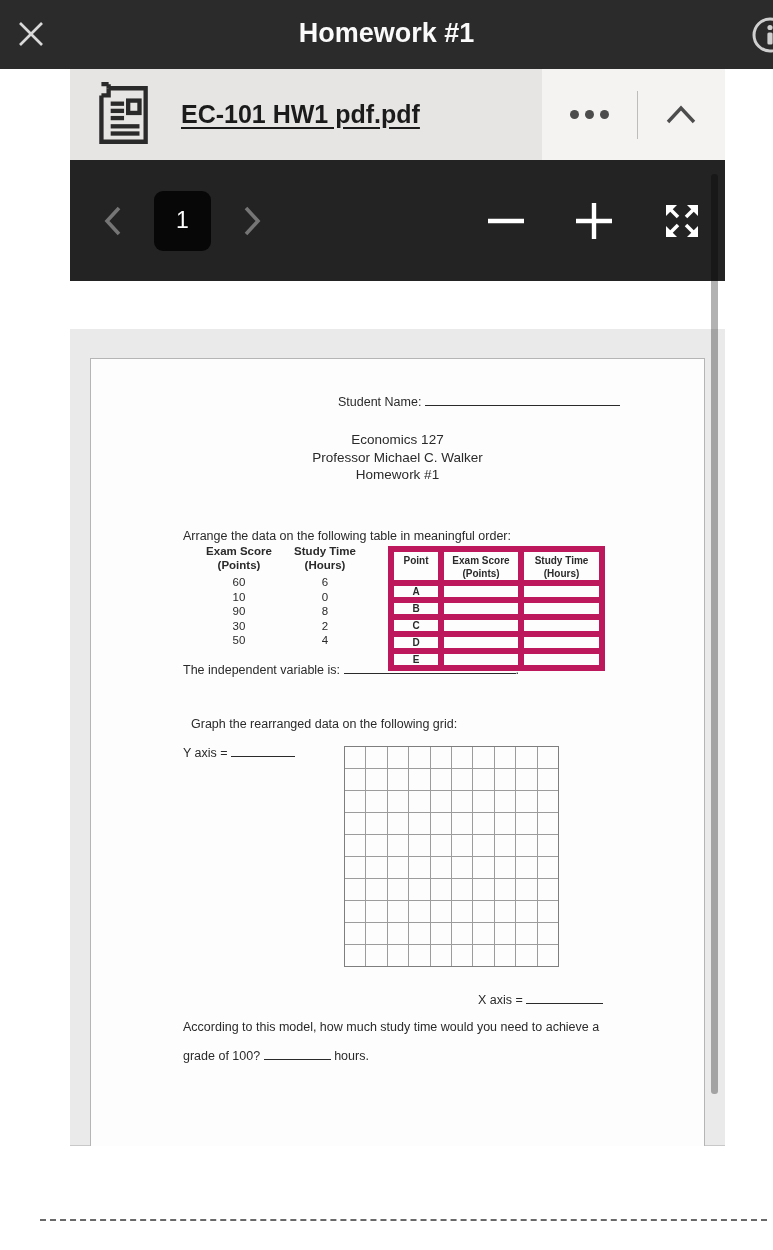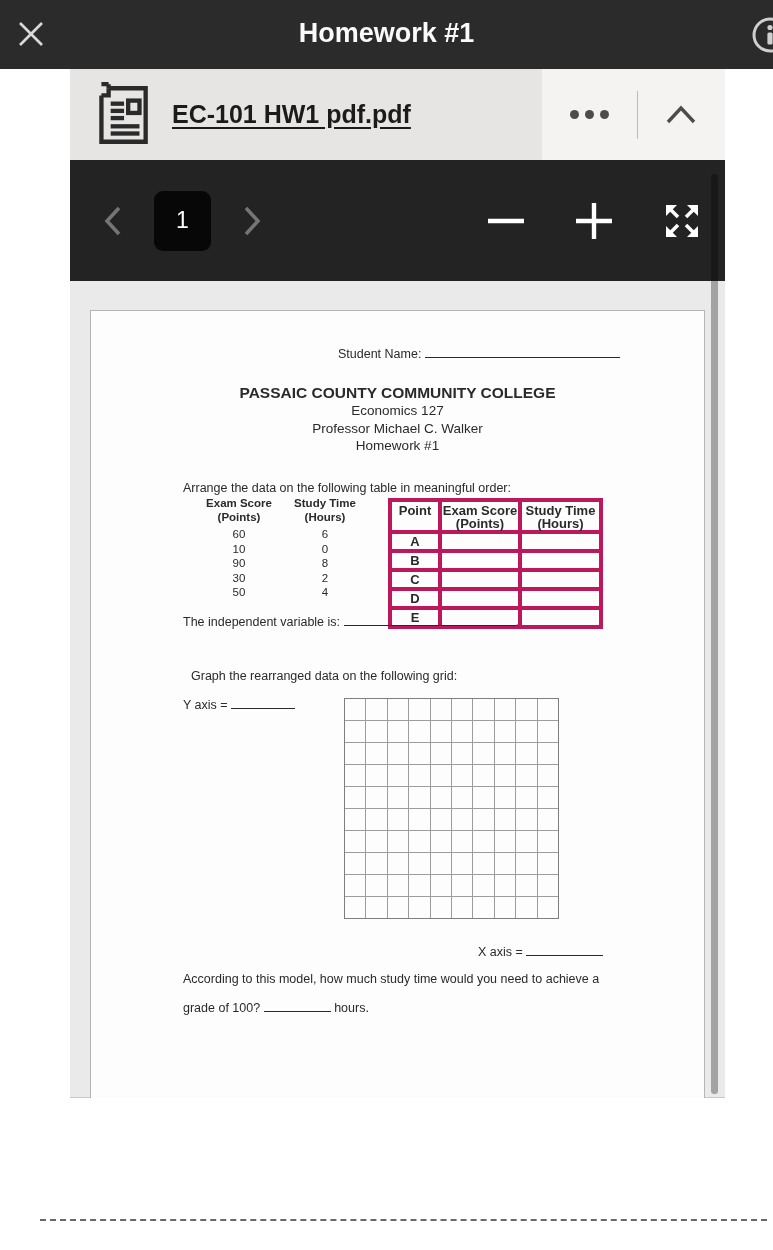--- a/index.html
+++ b/index.html
@@ -26,21 +26,21 @@
   
   .content-col { position:absolute; left:70px; top:69px; width:655px; }
 
   
   .file-row {
     position:relative; height:91px; background:#e6e5e3;
     display:flex; align-items:center;
   }
   .file-icon { margin-left:16px; width:72px; height:72px; flex:0 0 auto; }
   .file-name {
-    margin-left:14px; font-size:25px; font-weight:bold;
+    margin-left:23px; font-size:25px; font-weight:bold;
     color:#1b1b1b; text-decoration:underline; text-underline-offset:4px;
     white-space:nowrap; cursor:pointer;text-align:center;
   }
   .file-row-right {
     position:absolute; right:0; top:0; width:183px; height:91px;
     background:#f4f3f1; display:flex; align-items:center; justify-content:space-evenly;
   }
   .more-btn { display:flex; gap:6px; align-items:center; cursor:pointer; padding:10px 4px; }
   .more-btn .dot { width:9px; height:9px; border-radius:50%; background:#4c4c4c; }
   .row-divider { width:1px; height:48px; background:#bdbcba; }
@@ -60,20 +60,21 @@
   }
   .zoom-group { position:absolute; right:24px; top:0; height:121px; display:flex; align-items:center; }
   .zoom-btn { width:38px; height:38px; cursor:pointer; }
   .zoom-btn + .zoom-btn { margin-left:50px; }
   .fullscreen-btn { width:38px; height:38px; margin-left:50px; cursor:pointer; }
 
   
   .doc-area {
     position:relative; height:817px; background:#ebeaea;
     border-bottom:1px solid #c9c8c8;
+    margin-top:48px;
   }
   .pdf-page {
     position:absolute; left:20px; top:29px; width:615px; height:788px;
     background:#fdfdfd; border:1px solid #b5b5b5; border-bottom:none;
     color:#2a2a2a;
   }
   .scrollbar-thumb {
     position:absolute; right:7px; top:105px; width:7px; height:920px;
     background:rgba(0,0,0,0.30); border-radius:3px; z-index:5; cursor:pointer;
   }
@@ -91,21 +92,21 @@
 
   
   .left-table { left:105px; top:186px; display:flex; }
   .lt-col { width:86px; text-align:center; font-size:11.5px; }
   .lt-head { font-weight:bold; line-height:13.5px; margin-bottom:3px; }
   .lt-val { line-height:14.5px; }
 
   
   .right-table { left:297px; top:187px; }
   .right-table table { border-collapse:collapse; table-layout:fixed; }
-  .right-table th, .right-table td { border:4px solid #be185d; font-size:13px; }
+  .right-table th, .right-table td { border:6px solid #be185d; font-size:10px; }
   .right-table th { font-weight:bold; line-height:13px; vertical-align:top; padding-top:2px; height:30px; }
   .right-table td { height:14px; text-align:center; font-weight:bold; padding:0; }
   .col-point { width:50px; }
   .col-score { width:80px; }
   .col-time  { width:81px; }
 
   .independent-line { left:92px; top:303px; }
   .dependent-line   { left:92px; top:331px; }
   .graph-line       { left:100px; top:358px; }
   .yaxis-line       { left:92px; top:386px;text-align:center; }
@@ -227,21 +228,20 @@
 
   <div class="doc-area">
     <div class="pdf-page">
 
       <div class="abs txt student-line">
         <span>Student Name:</span>
         <span class="blank w195"></span>
       </div>
 
       <div class="abs title-stack">
-        <div class="college">PASSAIC COUNTY COMMUNITY COLLEGE</div>
         <div class="subline">Economics 127</div>
         <div class="subline">Professor Michael C. Walker</div>
         <div class="subline">Homework #1</div>
       </div>
 
       <div class="abs txt arrange-line">Arrange the data on the following table in meaningful order:</div>
 
       <div class="abs left-table">
         <div class="lt-col">
           <div class="lt-head">

